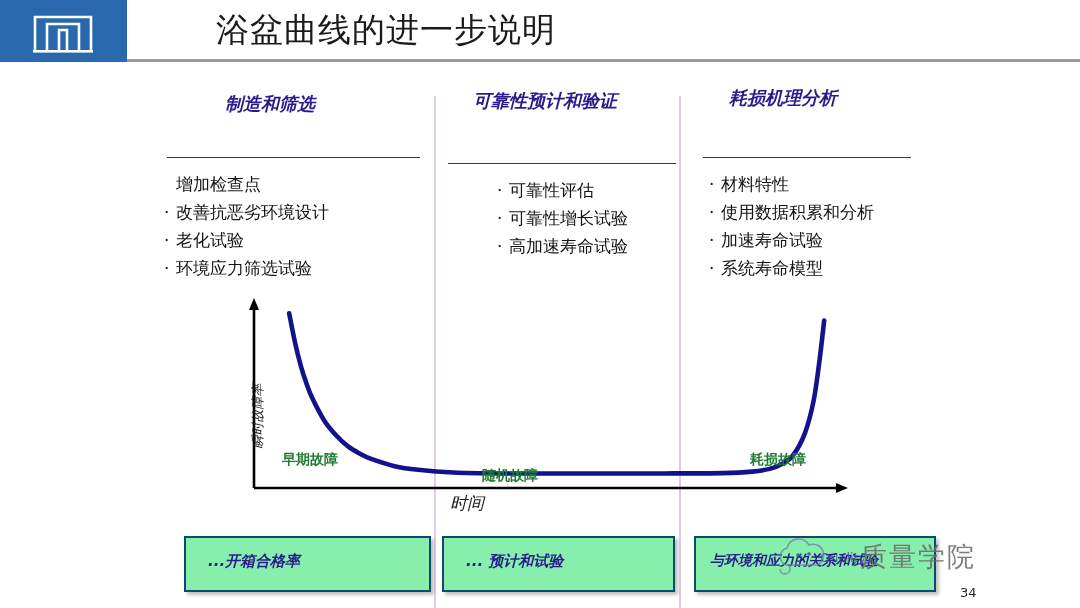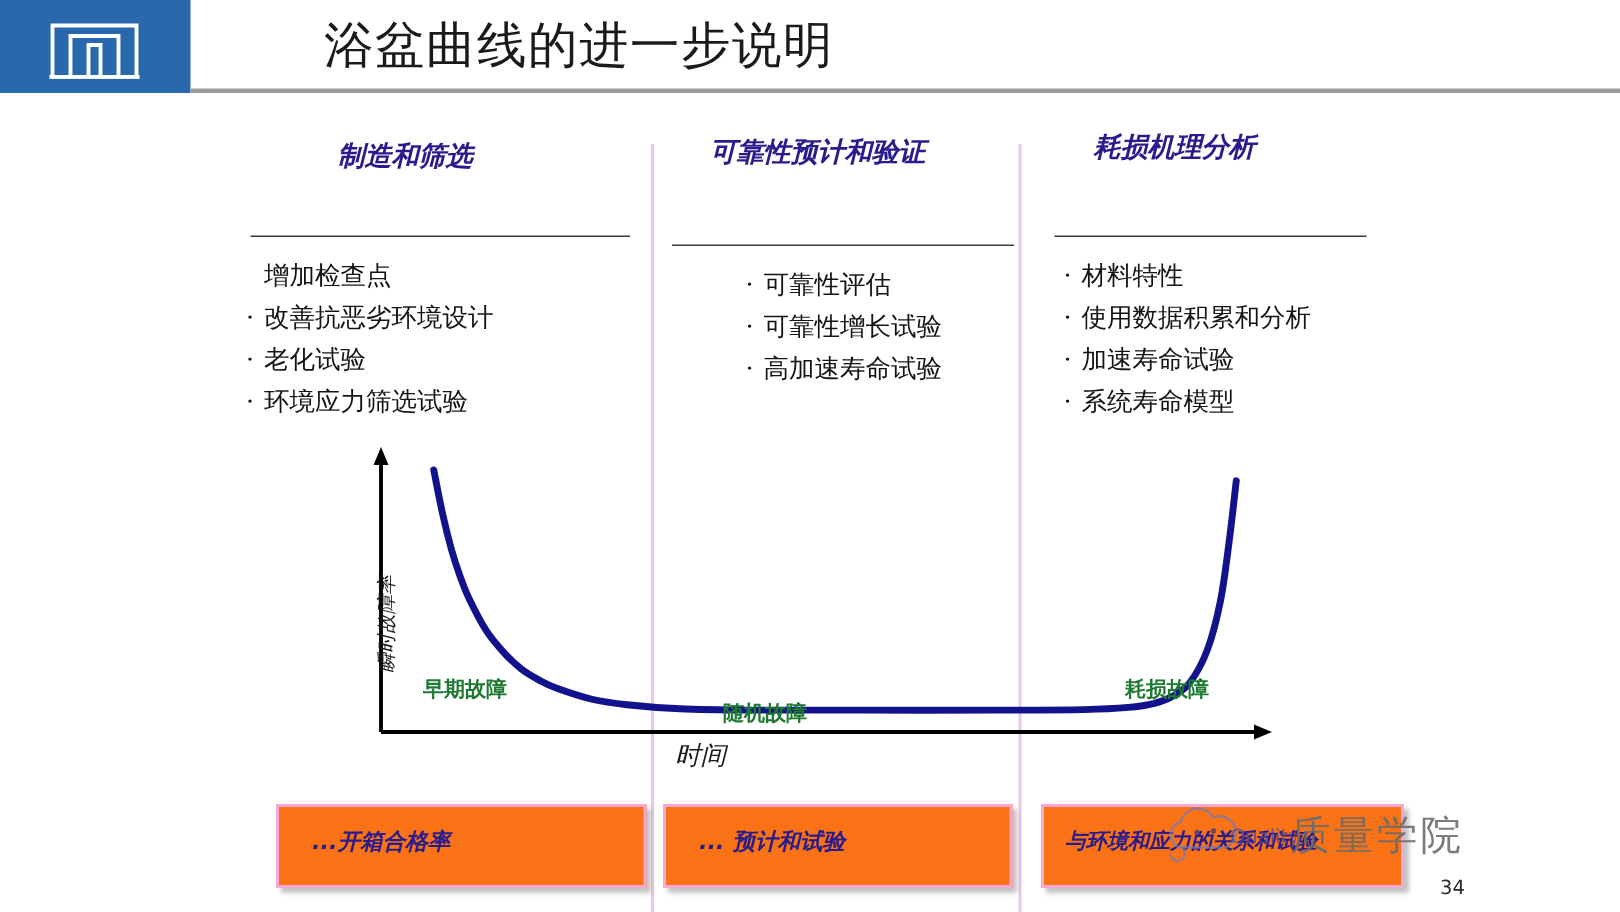--- a/index.html
+++ b/index.html
@@ -129,22 +129,22 @@
   }
   #phase-1 { left: 70px; top: 155px; }
   #phase-2 { left: 270px; top: 155px; margin-top: 16px; }
   #phase-3 { left: 502px; top: 155px; margin-left: 36px; }
 
   
   .bottom-box {
     position: absolute;
     top: 536px;
     height: 52px;
-    border: 2px solid #f9a8d4;
-    background: #f97316;
+    border: 2px solid #0c4a6e;
+    background: #86efac;
     box-shadow: 3px 3px 3px rgba(120,120,120,0.45);
   }
   #box-1 { left: 184px; width: 243px; }
   #box-2 { left: 442px; width: 229px; }
   #box-3 { left: 694px; width: 238px; }
 
   .box-text {
     position: absolute;
     left: 22px; top: 14px;
     font-family: "DejaVu Sans", "Liberation Sans", sans-serif;

